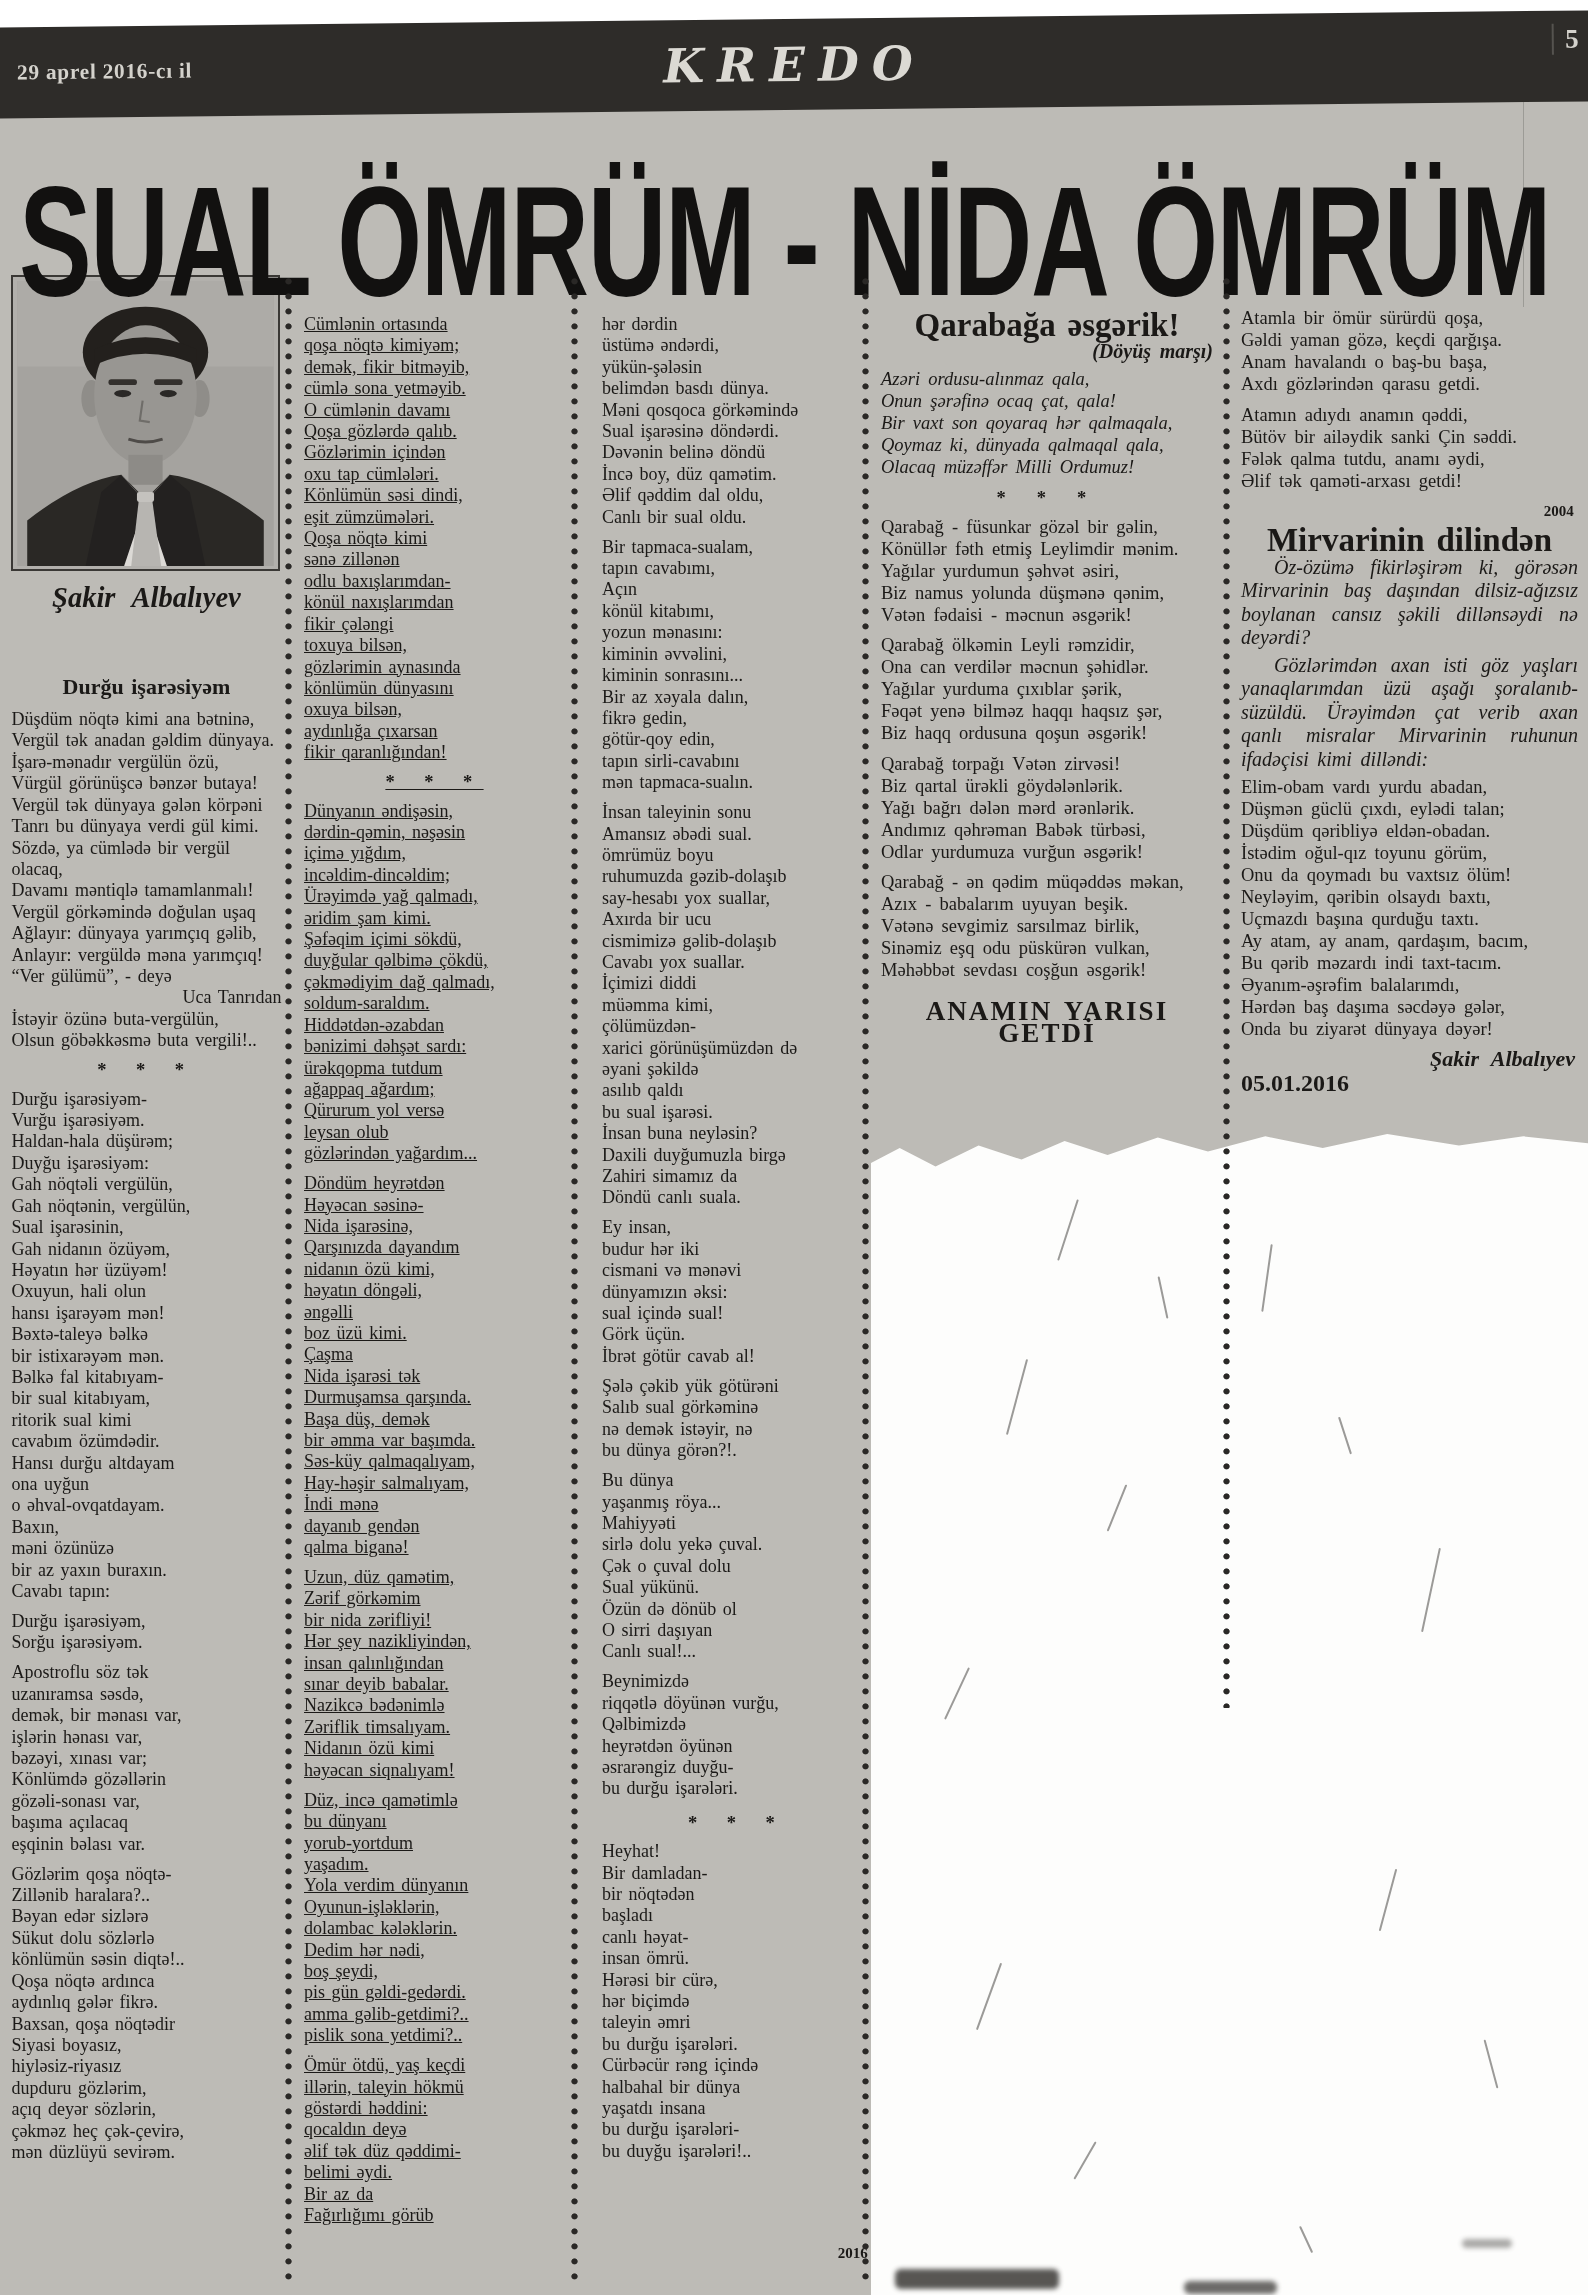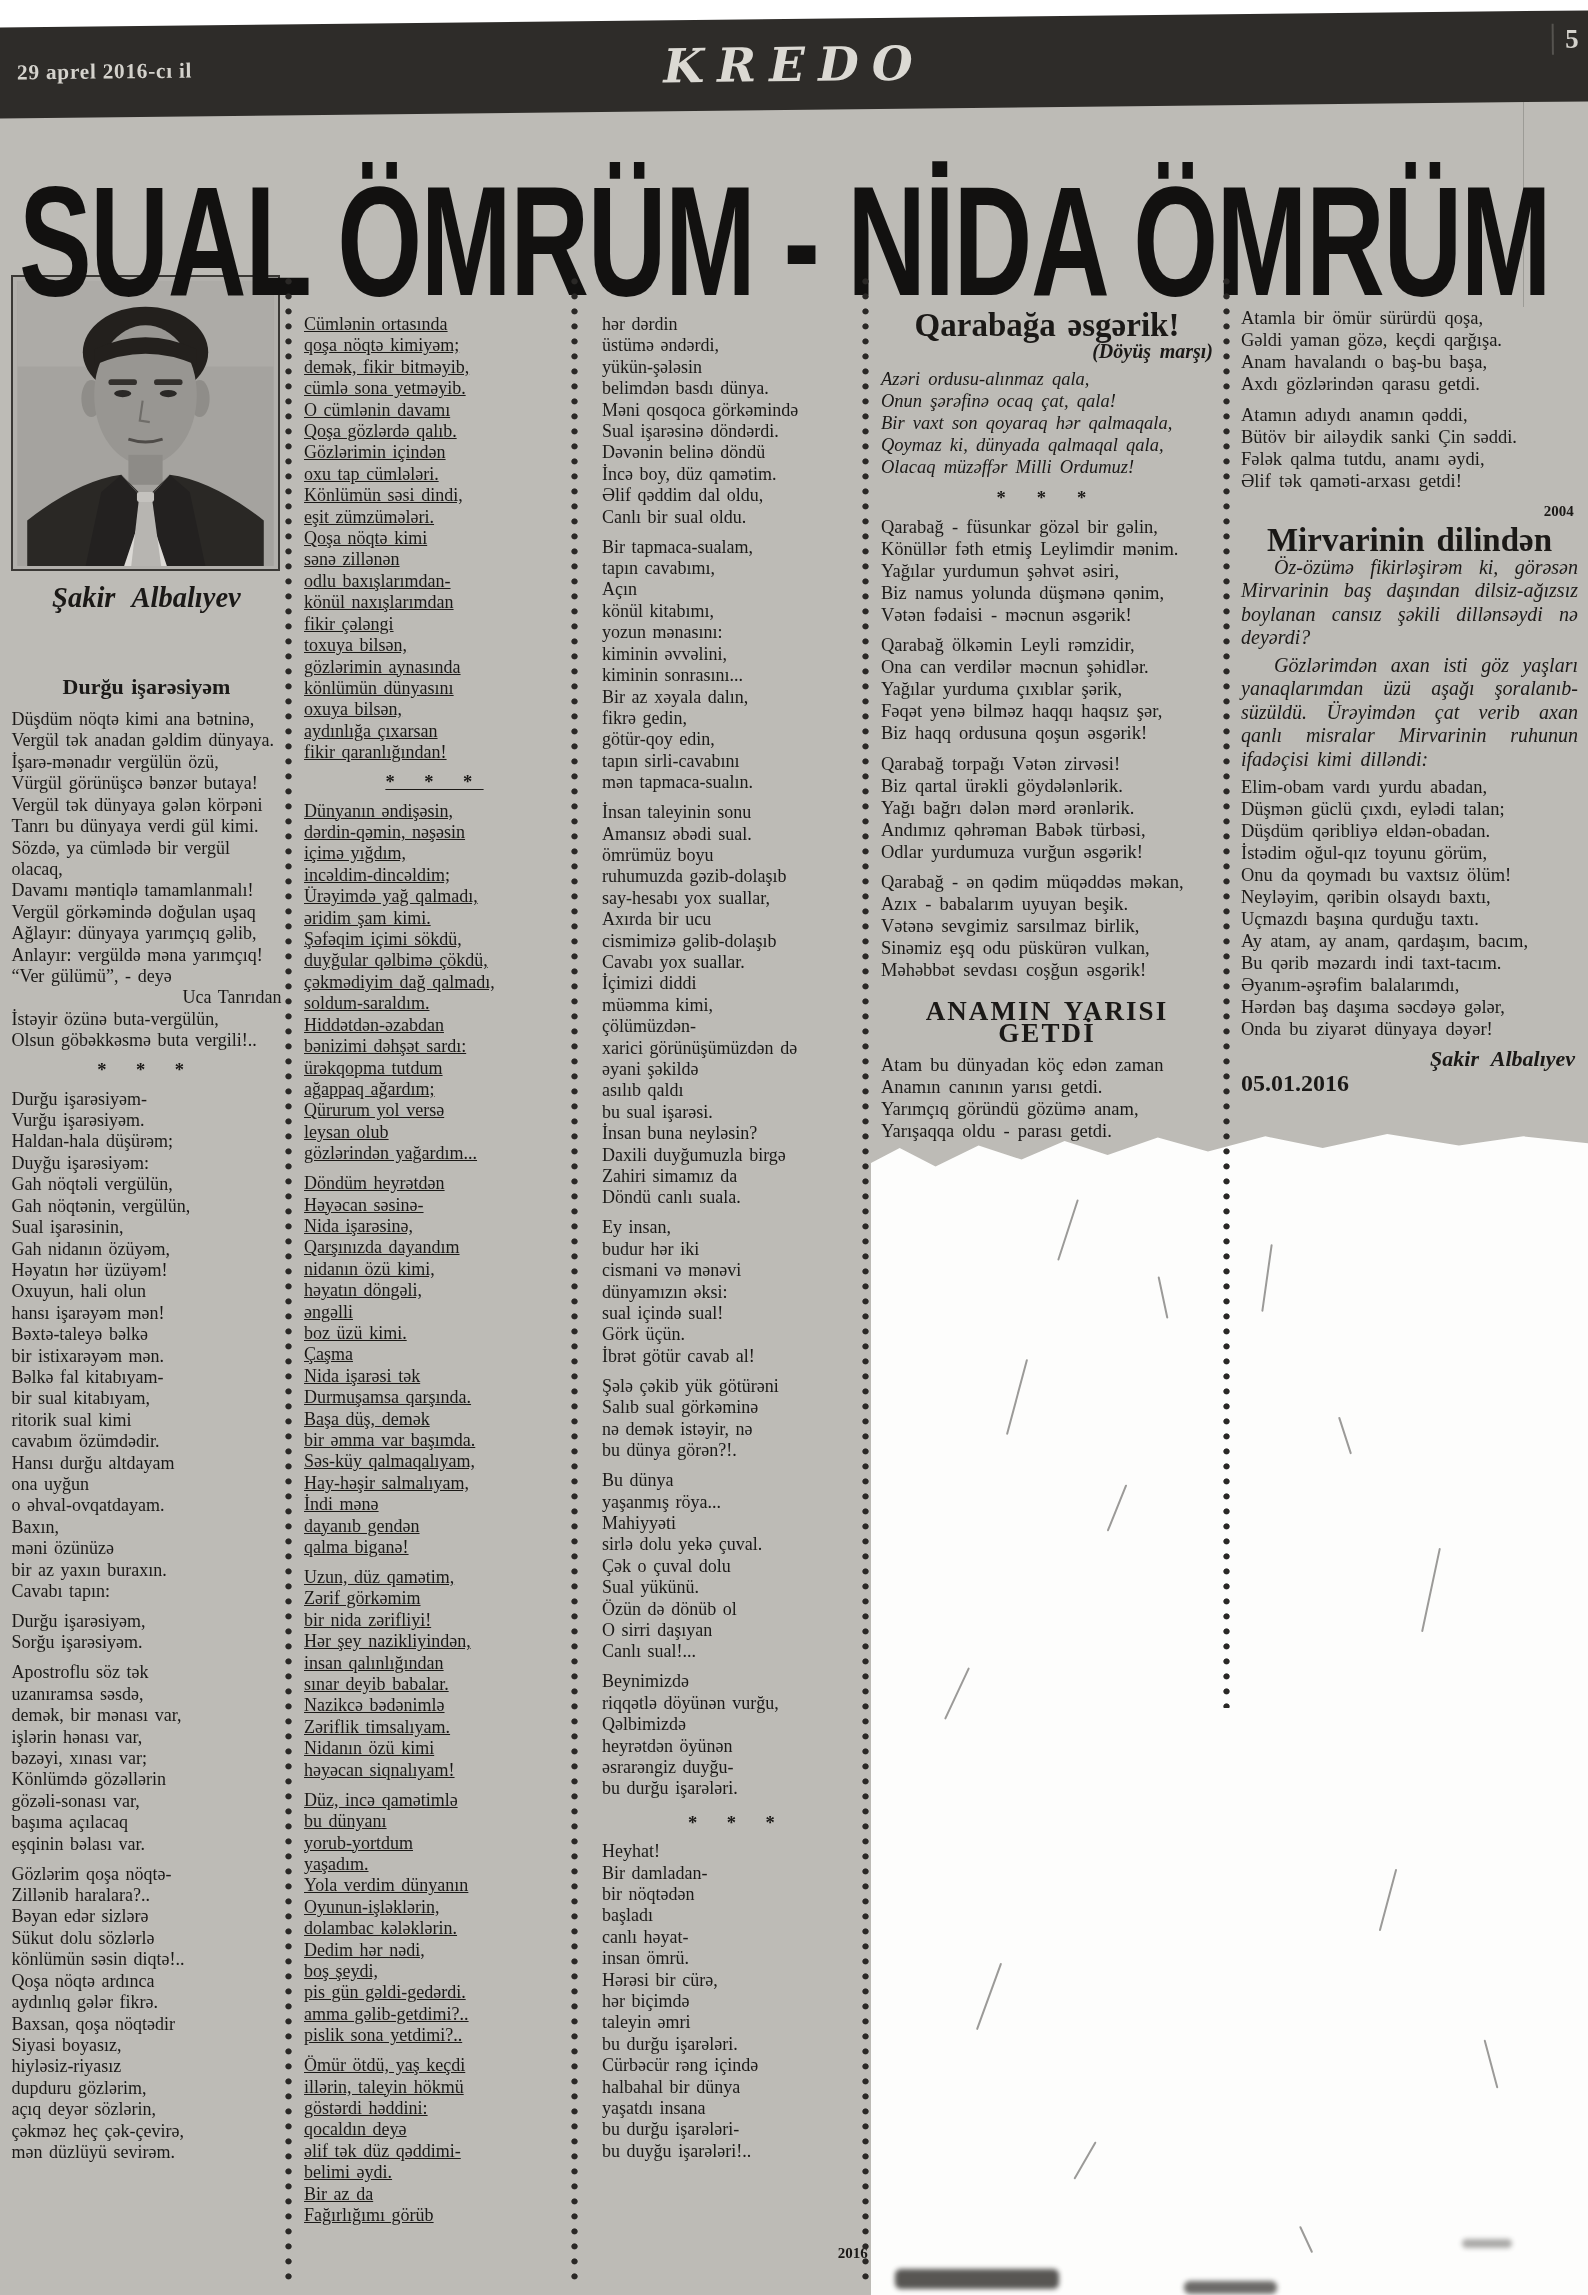--- a/index.html
+++ b/index.html
@@ -425,26 +425,20 @@
       <div class="line">Odlar yurdumuza vurğun əsgərik!</div>
     </div>
     <div class="block stanza">
       <div class="line">Qarabağ - ən qədim müqəddəs məkan,</div>
       <div class="line">Azıx - babalarım uyuyan beşik.</div>
       <div class="line">Vətənə sevgimiz sarsılmaz birlik,</div>
       <div class="line">Sinəmiz eşq odu püskürən vulkan,</div>
       <div class="line">Məhəbbət sevdası coşğun əsgərik!</div>
     </div>
     <div class="block title-caps">ANAMIN YARISI GETDİ</div>
-    <div class="block stanza">
-      <div class="line">Atam bu dünyadan köç edən zaman</div>
-      <div class="line">Anamın canının yarısı getdi.</div>
-      <div class="line">Yarımçıq göründü gözümə anam,</div>
-      <div class="line">Yarışaqqa oldu - parası getdi.</div>
-    </div>
   </div>
 <div class="column wide" id="col5">
     <div class="block stanza">
       <div class="line">Atamla bir ömür sürürdü qoşa,</div>
       <div class="line">Gəldi yaman gözə, keçdi qarğışa.</div>
       <div class="line">Anam havalandı o baş-bu başa,</div>
       <div class="line">Axdı gözlərindən qarasu getdi.</div>
     </div>
     <div class="block stanza">
       <div class="line">Atamın adıydı anamın qəddi,</div>

